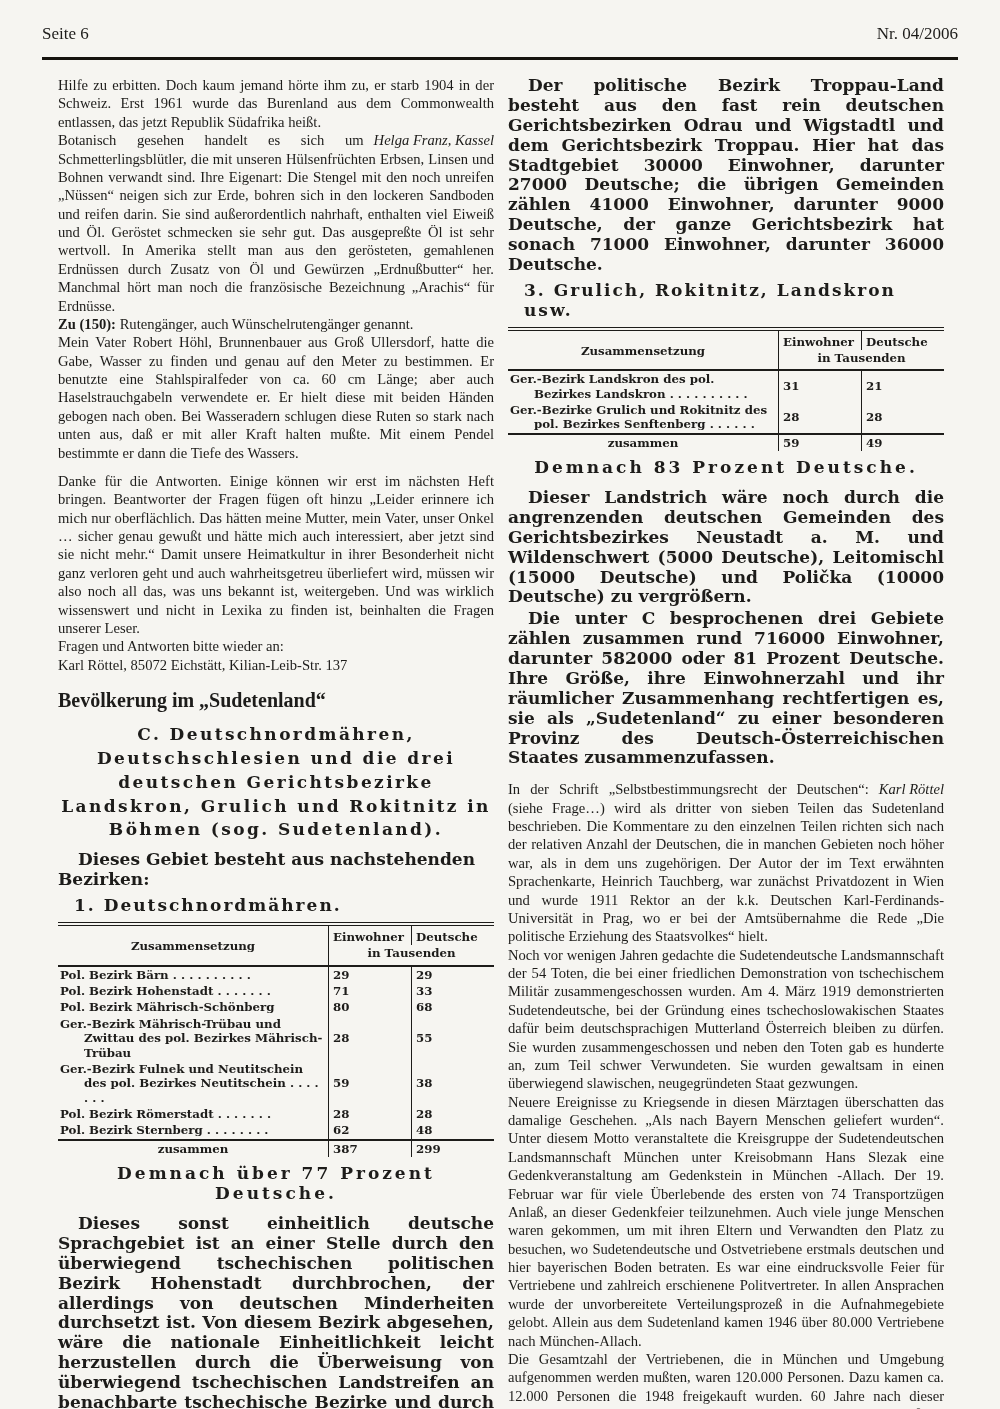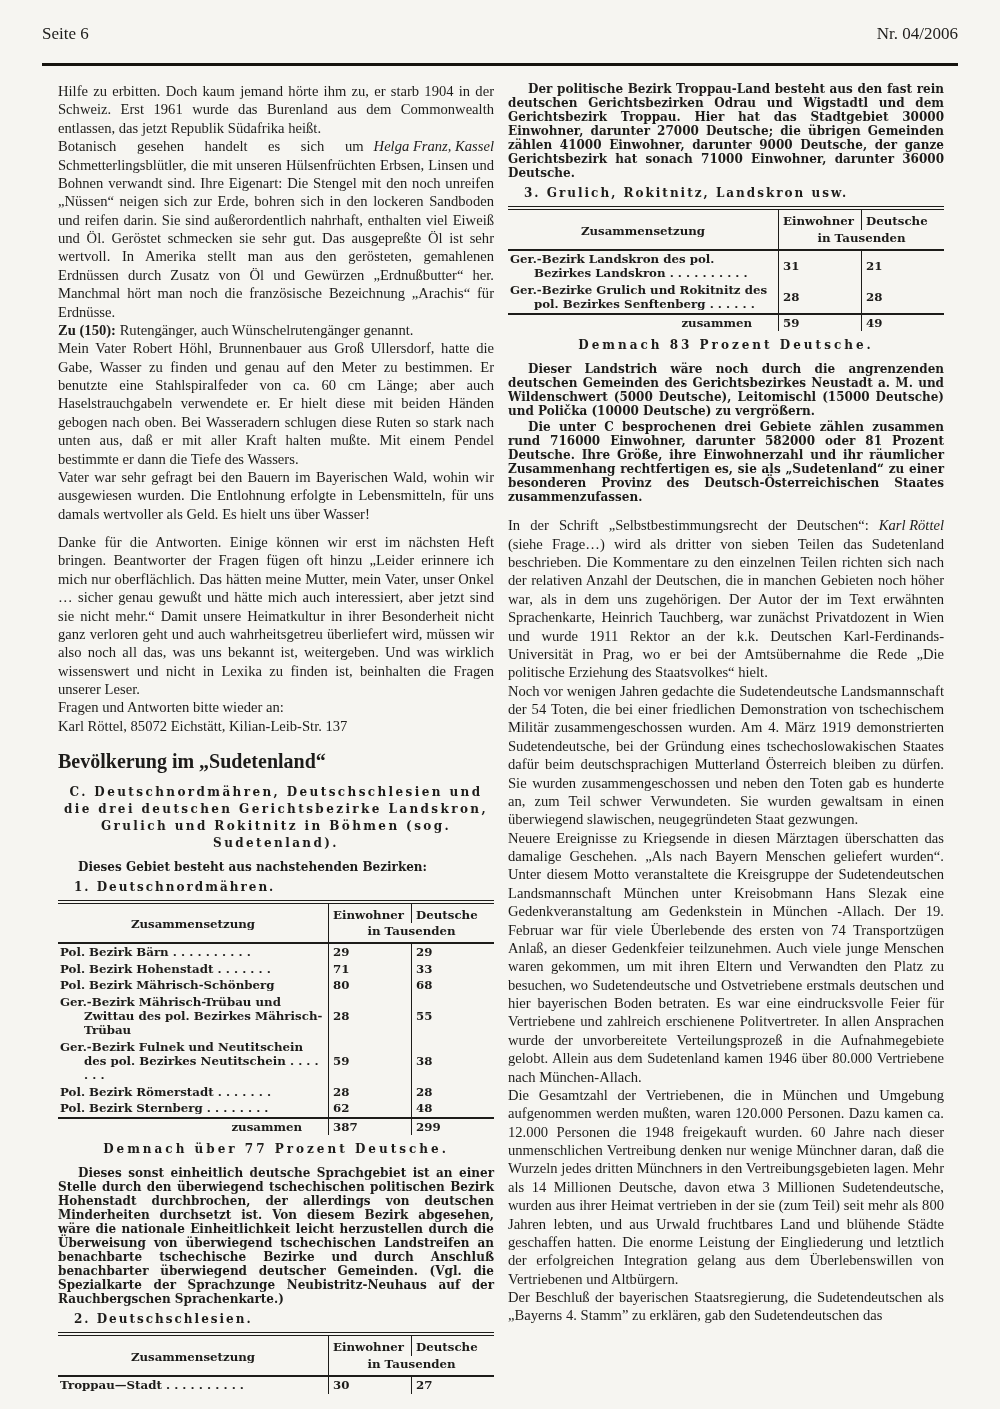--- a/index.html
+++ b/index.html
@@ -10,21 +10,21 @@
     font-family:"Liberation Serif", serif;
     overflow:hidden;
     position:relative;
   }
   .page{padding:24px 42px 0 42px;}
 
   
   .masthead-row{
     display:flex;align-items:flex-end;justify-content:space-between;
     border-bottom:3px solid #16140f;
-    padding-bottom:17px;
+    padding-bottom:11px;
   }
   .hdr-side{flex:1;font-size:17px;padding-bottom:2px;}
   .hdr-right{text-align:right;}
   .masthead{
     flex:2;text-align:center;
     font-family:"DejaVu Serif", serif;
     font-weight:bold;font-style:italic;
     font-size:42px;line-height:.9;
     letter-spacing:-3px;
     text-shadow:1px 0 0 #16140f, 0 1px 0 #16140f;
@@ -44,21 +44,21 @@
   }
   .kommentar-title{
     font-weight:bold;font-size:16.5px;text-align:center;
     margin:12px 0 10px 0;letter-spacing:.5px;
   }
 
   
   .frak{
     font-family:"DejaVu Serif", serif;
     font-weight:700;
-    font-size:12px;line-height:1.17;
+    font-size:17px;line-height:1.17;
   }
   .frak-para{text-indent:20px;text-align:justify;margin-bottom:2px;}
   .frak-head{
     text-align:center;letter-spacing:2.4px;line-height:1.4;
     margin:4px 2px 8px 2px;text-indent:0;
   }
   .frak-intro{margin:2px 0 6px 0;text-indent:20px;text-align:left;}
   .frak-sub{letter-spacing:2px;text-align:left;margin:6px 0 6px 16px;}
   .frak-note{
     text-align:center;letter-spacing:3px;
@@ -74,42 +74,42 @@
     border-top:4px double #1d1c1a;
   }
   .ftab th,.ftab td{padding:1px 4px;vertical-align:middle;}
   .ftab thead th{text-align:center;font-weight:700;}
   .ftab thead{border-bottom:2px solid #1d1c1a;}
   .ftab .zus{text-align:center;}
   .ftab .bl{border-left:1.3px solid #1d1c1a;}
   .ftab .num{text-align:left;width:74px;}
   .ftab td.lab{text-align:left;padding-left:26px;text-indent:-24px;}
   .ftab tr.total{border-top:2px solid #1d1c1a;}
-  .ftab tr.total td.lab{text-align:right;text-indent:0;padding-right:26px;}
+  .ftab tr.total td.lab{text-align:center;text-indent:0;padding-right:26px;}
   .ftab .h1 th{padding-top:4px;}
   .ftab .h2 th{padding-bottom:4px;}
 </style>
 </head>
 <body>
 
 <div class="page">
 
   <div class="masthead-row">
     <div class="hdr-side">Seite 6</div>
     <div class="hdr-side hdr-right">Nr. 04/2006</div>
   </div>
 
   <div class="columns">
 
     <div class="col">
       <p>Hilfe zu erbitten. Doch kaum jemand hörte ihm zu, er starb 1904 in der Schweiz. Erst 1961 wurde das Burenland aus dem Commonwealth entlassen, das jetzt Republik Südafrika heißt.</p>
       <p><span class="sig">Helga Franz, Kassel</span><span>Botanisch gesehen handelt es sich um Schmetterlingsblütler, die mit unseren Hülsenfrüchten Erbsen, Linsen und Bohnen verwandt sind. Ihre Eigenart: Die Stengel mit den noch unreifen „Nüssen“ neigen sich zur Erde, bohren sich in den lockeren Sandboden und reifen darin. Sie sind außerordentlich nahrhaft, enthalten viel Eiweiß und Öl. Geröstet schmecken sie sehr gut. Das ausgepreßte Öl ist sehr wertvoll. In Amerika stellt man aus den gerösteten, gemahlenen Erdnüssen durch Zusatz von Öl und Gewürzen „Erdnußbutter“ her. Manchmal hört man noch die französische Bezeichnung „Arachis“ für Erdnüsse.</span></p>
       <p><span class="lead-b">Zu (150):</span><span> Rutengänger, auch Wünschelrutengänger genannt.</span></p>
       <p>Mein Vater Robert Höhl, Brunnenbauer aus Groß Ullersdorf, hatte die Gabe, Wasser zu finden und genau auf den Meter zu bestimmen. Er benutzte eine Stahlspiralfeder von ca. 60 cm Länge; aber auch Haselstrauchgabeln verwendete er. Er hielt diese mit beiden Händen gebogen nach oben. Bei Wasseradern schlugen diese Ruten so stark nach unten aus, daß er mit aller Kraft halten mußte. Mit einem Pendel bestimmte er dann die Tiefe des Wassers.</p>
-      <p><span>Vater war sehr gefragt bei den Bauern im Bayerischen Wald, wohin wir ausgewiesen wurden. Die Entlohnung erfolgte in Lebensmitteln, für uns damals wertvoller als Geld. Es hielt uns über Wasser!</span></p>
+      <p></p>
       <div class="gap10"></div>
       <p>Danke für die Antworten. Einige können wir erst im nächsten Heft bringen. Beantworter der Fragen fügen oft hinzu „Leider erinnere ich mich nur oberflächlich. Das hätten meine Mutter, mein Vater, unser Onkel … sicher genau gewußt und hätte mich auch interessiert, aber jetzt sind sie nicht mehr.“ Damit unsere Heimatkultur in ihrer Besonderheit nicht ganz verloren geht und auch wahrheitsgetreu überliefert wird, müssen wir also noch all das, was uns bekannt ist, weitergeben. Und was wirklich wissenswert und nicht in Lexika zu finden ist, beinhalten die Fragen unserer Leser.</p>
       <p class="addr">Fragen und Antworten bitte wieder an:</p>
       <p class="addr">Karl Röttel, 85072 Eichstätt, Kilian-Leib-Str. 137</p>
 
       <div class="section-title">Bevölkerung im „Sudetenland“</div>
 
       <div class="frak frak-head">C. Deutschnordmähren, Deutschschlesien und die drei deutschen Gerichtsbezirke Landskron, Grulich und Rokitnitz in Böhmen (sog. Sudetenland).</div>
       <div class="frak frak-intro">Dieses Gebiet besteht aus nachstehenden Bezirken:</div>
       <div class="frak frak-sub">1. Deutschnordmähren.</div>

